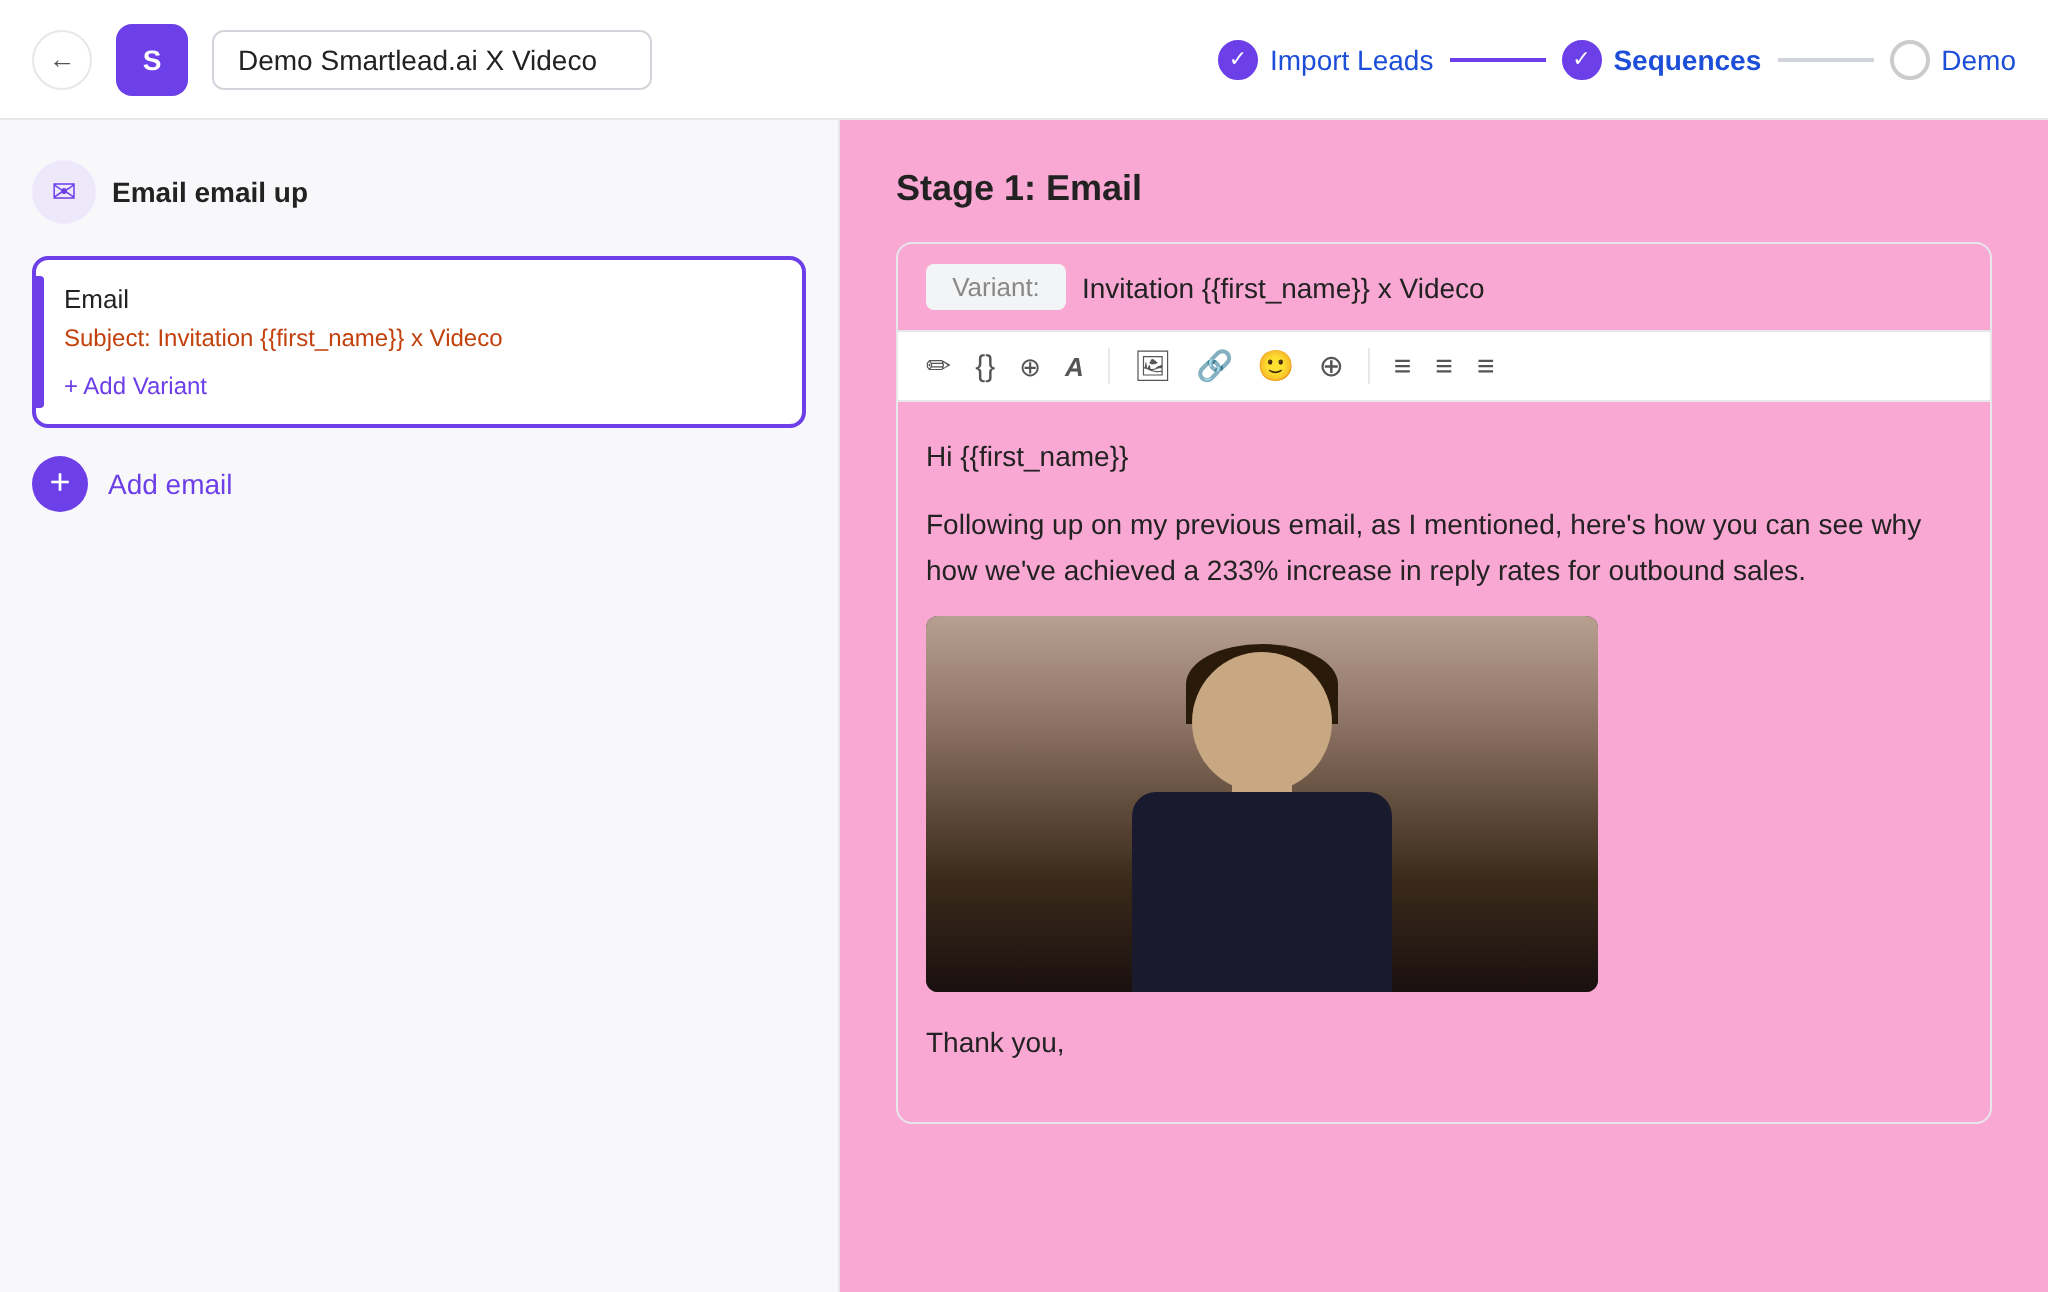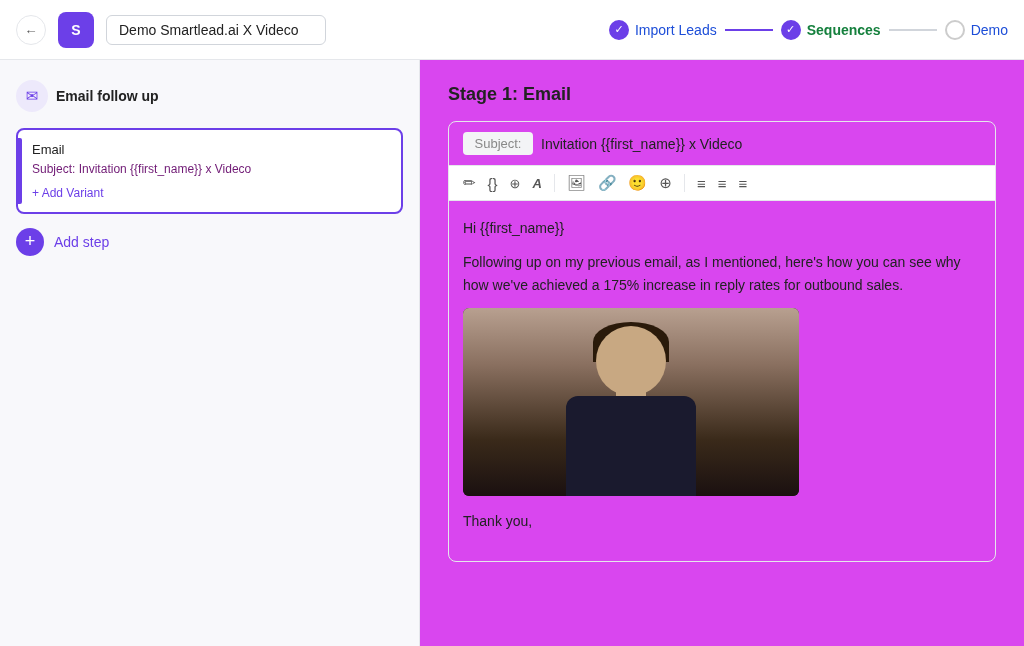--- a/index.html
+++ b/index.html
@@ -28,21 +28,21 @@
     .step-item {
       display: flex; align-items: center; gap: 6px; font-size: 14px;
     }
     .step-icon {
       width: 20px; height: 20px; border-radius: 50%; border: 2px solid #ccc;
       display: flex; align-items: center; justify-content: center; font-size: 11px;
     }
     .step-icon.done { background: #6c3fe8; border-color: #6c3fe8; color: #fff; }
     .step-icon.empty { background: #fff; border-color: #ccc; }
     .step-label { font-size: 14px; }
-    .step-label.active { color: #15803d; font-weight: 600; }
+    .step-label.active { color: #1d4ed8; font-weight: 600; }
     .step-label.inactive { color: #1d4ed8; }
     .step-divider { width: 48px; height: 2px; background: #d1d5db; margin: 0 8px; }
     .step-divider.done-line { background: #6c3fe8; }
 
     
     .main { display: flex; height: calc(646px - 60px); }
 
     
     .left-panel {
       width: 420px; background: #f8f8fb; border-right: 1px solid #e5e7eb;
@@ -59,41 +59,41 @@
 
     .email-card {
       border: 2px solid #6c3fe8; border-radius: 8px; padding: 12px 14px;
       background: #fff; position: relative; margin-bottom: 14px; margin-top: 16px;
     }
     .email-card-accent {
       position: absolute; left: 0; top: 8px; bottom: 8px; width: 4px;
       background: #6c3fe8; border-radius: 0 2px 2px 0;
     }
     .email-type { font-size: 13px; color: #222; font-weight: 500; margin-bottom: 4px; }
-    .email-subject { font-size: 12px; color: #701a75; line-height: 1.4; }
+    .email-subject { font-size: 12px; color: #c2410c; line-height: 1.4; }
 
     .add-variant-btn {
       display: flex; justify-content: flex-start; margin-top: 8px;
     }
     .add-variant-btn span {
       font-size: 12px; color: #6c3fe8; cursor: pointer; font-weight: 500;
     }
 
     .add-step-row {
       display: flex; align-items: center; gap: 10px; margin-top: 8px; cursor: pointer;
     }
     .add-step-circle {
       width: 28px; height: 28px; border-radius: 50%; background: #6c3fe8;
       display: flex; align-items: center; justify-content: center; color: #fff; font-size: 18px; font-weight: 300;
     }
     .add-step-label { font-size: 14px; color: #6c3fe8; font-weight: 500; }
 
     
     .right-panel {
-      flex: 1; background: #d946ef; overflow-y: auto; padding: 24px 28px;
+      flex: 1; background: #f9a8d4; overflow-y: auto; padding: 24px 28px;
     }
     .stage-title { font-size: 18px; font-weight: 600; color: #222; margin-bottom: 16px; }
 
     .email-editor {
       border: 1px solid #e5e7eb; border-radius: 8px; overflow: hidden;
     }
     .subject-row {
       display: flex; align-items: center; border-bottom: 1px solid #e5e7eb; padding: 10px 14px; gap: 8px;
     }
     .subject-label {
@@ -173,45 +173,45 @@
       <span class="step-label inactive">Demo</span>
     </div>
   </nav>
 </header>
 
 <div class="main">
 
   <aside class="left-panel">
     <div class="email-follow-up-header">
       <div class="email-icon-circle">✉</div>
-      <span class="section-title">Email follow up</span>
+      <span class="section-title">Email email up</span>
     </div>
 
     <div class="email-card">
       <div class="email-card-accent"></div>
       <div class="email-type">Email</div>
       <div class="email-subject">Subject: Invitation {{first_name}} x Videco</div>
       <div class="add-variant-btn">
         <span>+ Add Variant</span>
       </div>
     </div>
 
     <div class="add-step-row">
       <div class="add-step-circle">+</div>
-      <span class="add-step-label">Add step</span>
+      <span class="add-step-label">Add email</span>
     </div>
   </aside>
 
   <main class="right-panel">
     <h2 class="stage-title">Stage 1: Email</h2>
 
     <div class="email-editor">
 
       <div class="subject-row">
-        <span class="subject-label">Subject:</span>
+        <span class="subject-label">Variant:</span>
         <span class="subject-value">Invitation {{first_name}}  x Videco</span>
       </div>
 
       <div class="toolbar">
         <span class="toolbar-icon">✏</span>
         <span class="toolbar-icon">{}</span>
         <span class="toolbar-icon" style="font-size:13px;">⊕</span>
         <span class="toolbar-icon" style="font-size:13px; font-style:italic; font-weight:600;">A</span>
         <div class="toolbar-divider"></div>
         <span class="toolbar-icon">🖼</span>
@@ -219,21 +219,21 @@
         <span class="toolbar-icon">🙂</span>
         <span class="toolbar-icon">⊕</span>
         <div class="toolbar-divider"></div>
         <span class="toolbar-icon">≡</span>
         <span class="toolbar-icon">≡</span>
         <span class="toolbar-icon">≡</span>
       </div>
 
       <div class="editor-content">
         <p>Hi {{first_name}}</p>
-        <p>Following up on my previous email, as I mentioned, here's how you can see why how we've achieved a 175% increase in reply rates for outbound sales.</p>
+        <p>Following up on my previous email, as I mentioned, here's how you can see why how we've achieved a 233% increase in reply rates for outbound sales.</p>
 
         <div class="video-thumbnail">
           <div class="video-bg"></div>
           <div class="person-figure">
             <div class="person-hair"></div>
             <div class="person-head"></div>
             <div class="person-neck"></div>
             <div class="person-body"></div>
           </div>
         </div>

